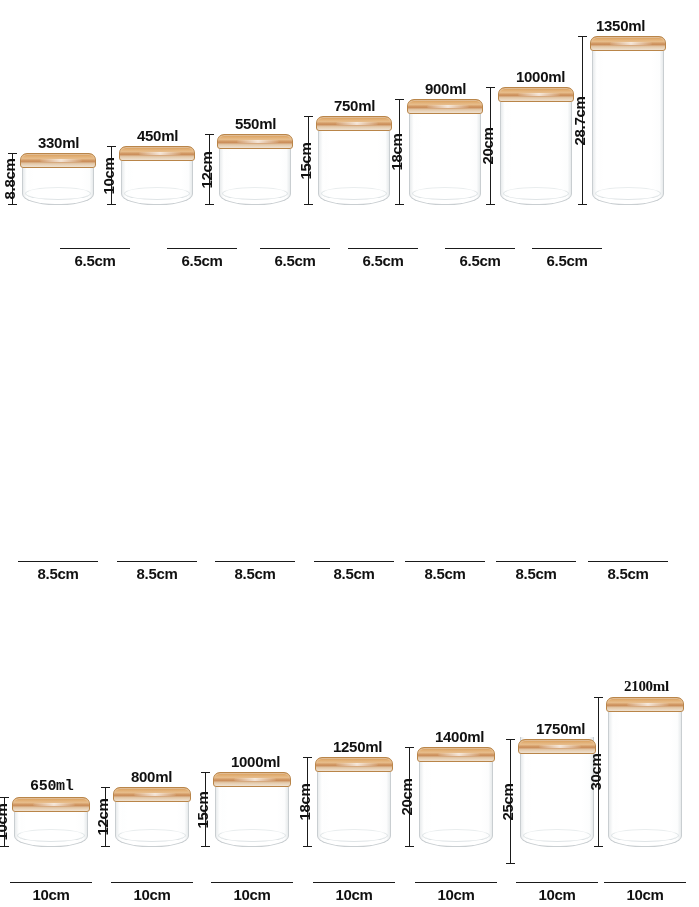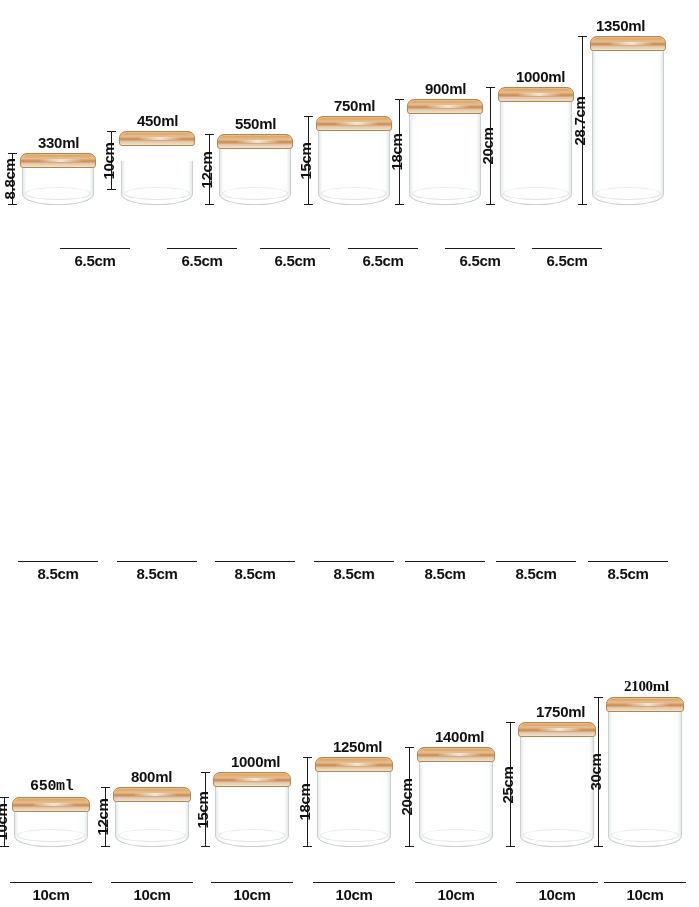--- a/index.html
+++ b/index.html
@@ -159,21 +159,21 @@
         <div class="jar-body" style="width: 72px; height: 37px;"></div>
         <div class="jar-lid" style="top: 0px;"></div>
         <div class="cap-label" style="left: 16px; top: -19px;">330ml</div>
         <div class="h-dim left" style="height: 52px; top: 0px; left: -10px;">
           <div class="vrule"></div>
           <div class="cap top"></div>
           <div class="cap bot"></div>
           <div class="txt">8.8cm</div>
         </div>
       </div>
-      <div class="jar-unit" style="left: 121px; bottom: 351px; width: 72px; height: 74px;">
+      <div class="jar-unit" style="left: 121px; bottom: 351px; width: 72px; height: 59px;">
         <div class="jar-body" style="width: 72px; height: 44px;"></div>
         <div class="jar-lid" style="top: 0px;"></div>
         <div class="cap-label" style="left: 16px; top: -19px;">450ml</div>
         <div class="h-dim left" style="height: 59px; top: 0px; left: -10px;">
           <div class="vrule"></div>
           <div class="cap top"></div>
           <div class="cap bot"></div>
           <div class="txt">10cm</div>
         </div>
       </div>
@@ -310,21 +310,21 @@
         <div class="jar-body" style="width: 74px; height: 85px;"></div>
         <div class="jar-lid" style="top: 0px;"></div>
         <div class="cap-label" style="left: 16px; top: -19px;">1400ml</div>
         <div class="h-dim left" style="height: 100px; top: 0px; left: -10px;">
           <div class="vrule"></div>
           <div class="cap top"></div>
           <div class="cap bot"></div>
           <div class="txt">20cm</div>
         </div>
       </div>
-      <div class="jar-unit" style="left: 520px; bottom: 30px; width: 74px; height: 125px;">
+      <div class="jar-unit" style="left: 520px; bottom: 30px; width: 74px; height: 108px;">
         <div class="jar-body" style="width: 74px; height: 110px;"></div>
         <div class="jar-lid" style="top: 0px;"></div>
         <div class="cap-label" style="left: 16px; top: -19px;">1750ml</div>
         <div class="h-dim left" style="height: 125px; top: 0px; left: -10px;">
           <div class="vrule"></div>
           <div class="cap top"></div>
           <div class="cap bot"></div>
           <div class="txt">25cm</div>
         </div>
       </div>

